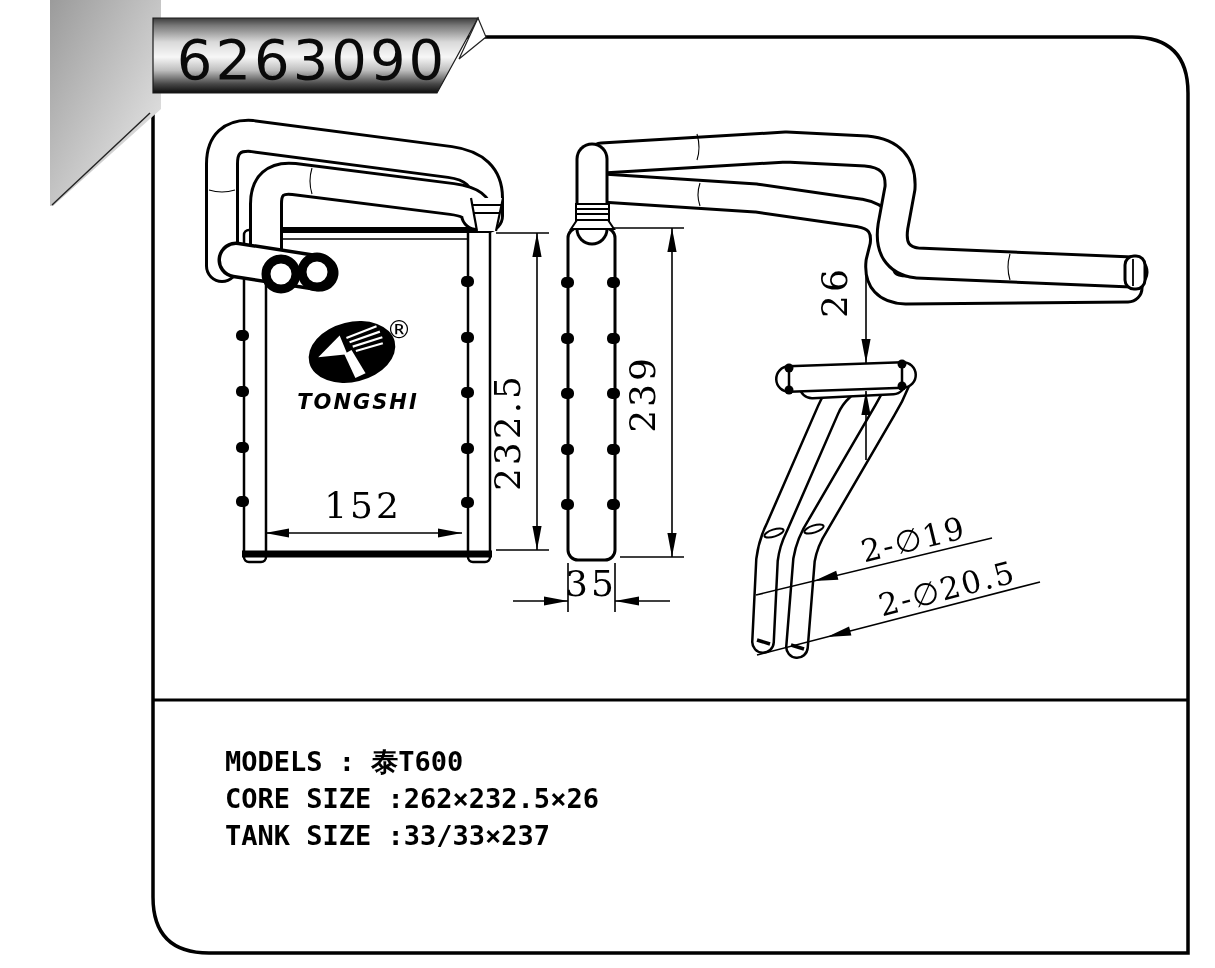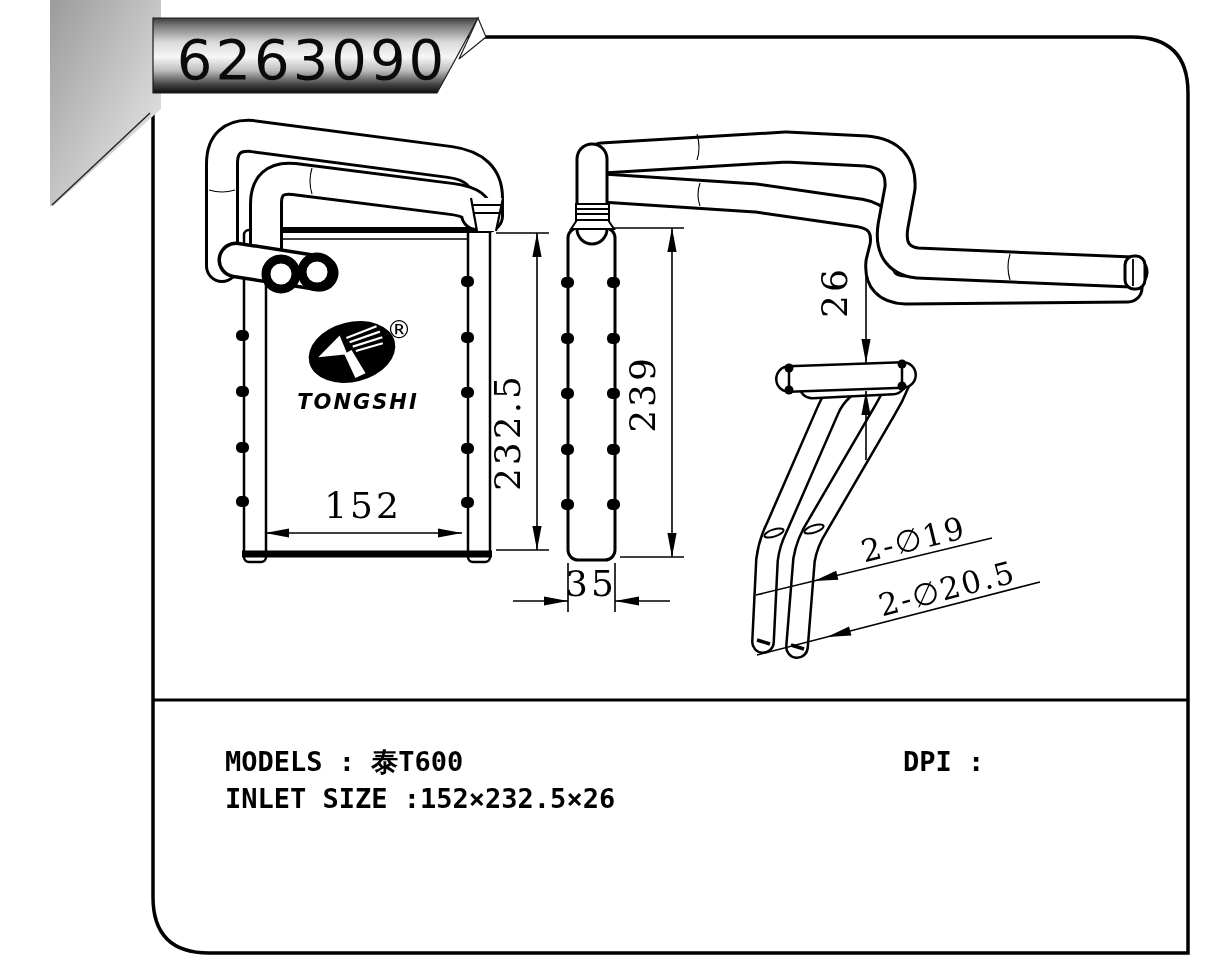--- a/index.html
+++ b/index.html
@@ -243,19 +243,19 @@
   <g>
     <polygon points="153,18 478,18 437,93 153,93" fill="url(#metal)" stroke="#1a1a1a" stroke-width="1.2"></polygon>
     <polygon points="478,18 486,37 459,59" fill="#ffffff" stroke="#222" stroke-width="1.2"></polygon>
     <text class="banner-t" x="312" y="79" text-anchor="middle">6263090</text>
   </g>
 </svg>
 
 <div class="specs">
   <div class="spec-col spec-left">
     <div class="spec-row"><span>MODELS</span><span> : </span><span>泰T600</span></div>
-    <div class="spec-row"><span>INLET SIZE</span><span> :</span><span>152×232.5×26</span></div>
+    <div class="spec-row"><span>CORE SIZE</span><span> :</span><span>262×232.5×26</span></div>
+    <div class="spec-row"><span>TANK SIZE</span><span> :</span><span>33/33×237</span></div>
   </div>
   <div class="spec-col spec-right">
-    <div class="spec-row"><span>DPI</span><span> :</span></div>
   </div>
 </div>
 </div>
 
 </body></html>

